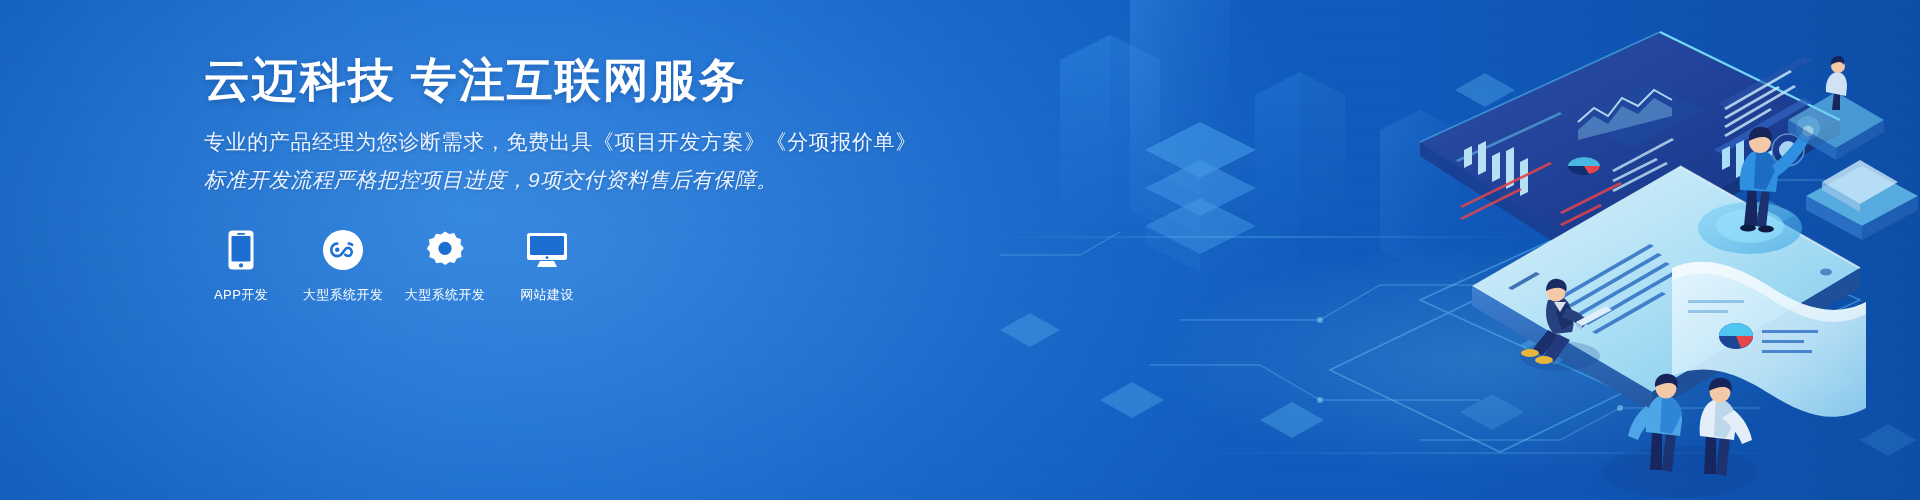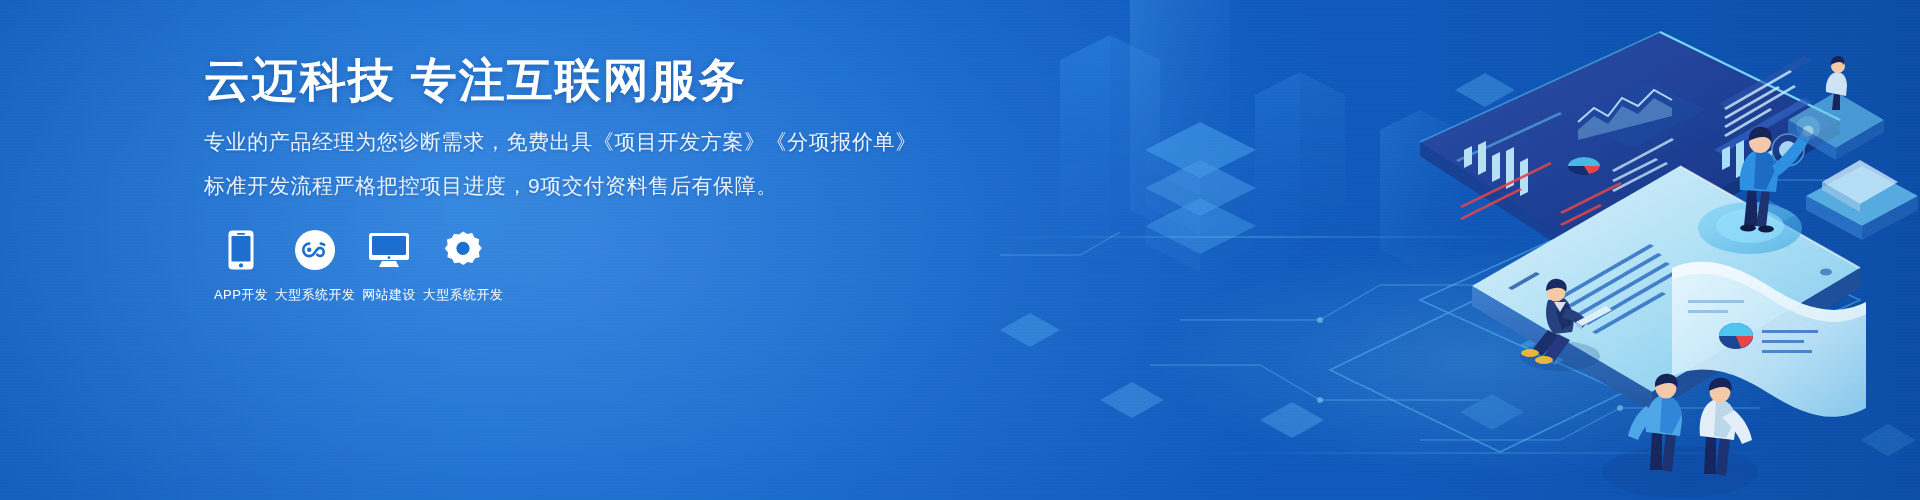--- a/index.html
+++ b/index.html
@@ -58,20 +58,21 @@
     white-space:nowrap;
     text-shadow:0 1px 3px rgba(4,40,96,.25);
   }
 
   
   .services {
     position:absolute;
     left:204px; top:228px;
     display:flex;
     align-items:flex-end;
+    gap:28px;
     z-index:6;
   }
   .service {
     width:74px;
     display:flex;
     flex-direction:column;
     align-items:center;
     cursor:pointer;
   }
   .service .glyph {
@@ -401,21 +402,21 @@
       <polygon points="1000,440 1028,424 1056,440 1028,456" fill="#5fb6f4" opacity=".35"></polygon>
     </g>
   </svg>
 
   <div class="texture"></div>
   <div class="vignette"></div>
 
   <div class="content">
     <h1 class="headline">云迈科技 专注互联网服务</h1>
     <p class="subline">专业的产品经理为您诊断需求，免费出具《项目开发方案》《分项报价单》</p>
-    <p class="subline" style="margin-top:8px;">标准开发流程严格把控项目进度，9项交付资料售后有保障。</p>
+    <p class="subline" style="margin-top:2px;font-style:italic;">标准开发流程严格把控项目进度，9项交付资料售后有保障。</p>
   </div>
 
   <div class="services">
 
     <div class="service">
       <span class="glyph">
         <svg width="26" height="40" viewBox="0 0 26 40">
           <rect x="0.5" y="0.5" width="25" height="39" rx="4" ry="4" fill="#ffffff"></rect>
           <rect x="3.5" y="6" width="19" height="25.5" rx="1.2" fill="#1c6fd0"></rect>
           <rect x="9" y="3" width="8" height="1.8" rx="0.9" fill="#1c6fd0"></rect>
@@ -433,34 +434,34 @@
           <path d="M25.8 13.6c1.3 0 2.4.4 3.3 1.2" fill="none" stroke="#1c6fd0" stroke-width="2.6" stroke-linecap="round"></path>
           <circle cx="14.2" cy="19.8" r="2.2" fill="#1c6fd0"></circle>
         </svg>
       </span>
       <span class="caption">大型系统开发</span>
     </div>
 
 
     <div class="service">
       <span class="glyph">
+        <svg width="40" height="40" viewBox="0 0 40 40">
+          <path d="M20 1.5 L24.3 4.1 L29.2 3.1 L31.4 7.6 L36.1 9.3 L35.5 14.3 L38.8 18 L35.9 22.1 L36.6 27.1 L31.8 28.5 L29.4 32.9 L24.5 32.1 L20.4 35 L16.2 32.5 L11.3 33.3 L9.2 28.9 L4.4 27.3 L5 22.3 L1.7 18.6 L4.6 14.5 L3.9 9.5 L8.7 8.1 L11.1 3.7 L16 4.5 Z" fill="#ffffff"></path>
+          <circle cx="20" cy="18.3" r="6.6" fill="#1c6fd0"></circle>
+        </svg>
+      </span>
+      <span class="caption">大型系统开发</span>
+    </div>
+
+    <div class="service">
+      <span class="glyph">
         <svg width="42" height="36" viewBox="0 0 42 36">
           <rect x="1" y="1" width="40" height="27" rx="2.5" fill="#ffffff"></rect>
           <rect x="4" y="4" width="34" height="19" rx="1.2" fill="#1c6fd0"></rect>
           <circle cx="21" cy="25.6" r="1.4" fill="#1c6fd0"></circle>
           <path d="M14 29 L28 29 L31 35 L11 35 Z" fill="#ffffff"></path>
         </svg>
       </span>
       <span class="caption">网站建设</span>
     </div>
 
-    <div class="service">
-      <span class="glyph">
-        <svg width="40" height="40" viewBox="0 0 40 40">
-          <path d="M20 1.5 L24.3 4.1 L29.2 3.1 L31.4 7.6 L36.1 9.3 L35.5 14.3 L38.8 18 L35.9 22.1 L36.6 27.1 L31.8 28.5 L29.4 32.9 L24.5 32.1 L20.4 35 L16.2 32.5 L11.3 33.3 L9.2 28.9 L4.4 27.3 L5 22.3 L1.7 18.6 L4.6 14.5 L3.9 9.5 L8.7 8.1 L11.1 3.7 L16 4.5 Z" fill="#ffffff"></path>
-          <circle cx="20" cy="18.3" r="6.6" fill="#1c6fd0"></circle>
-        </svg>
-      </span>
-      <span class="caption">大型系统开发</span>
-    </div>
-
   </div>
 </div>
 
 </body></html>

